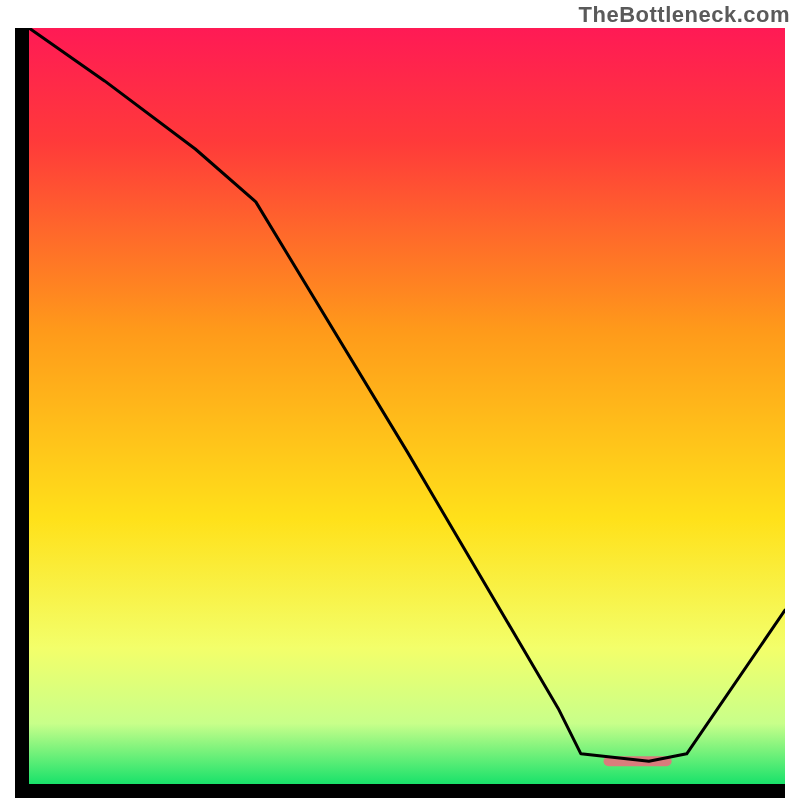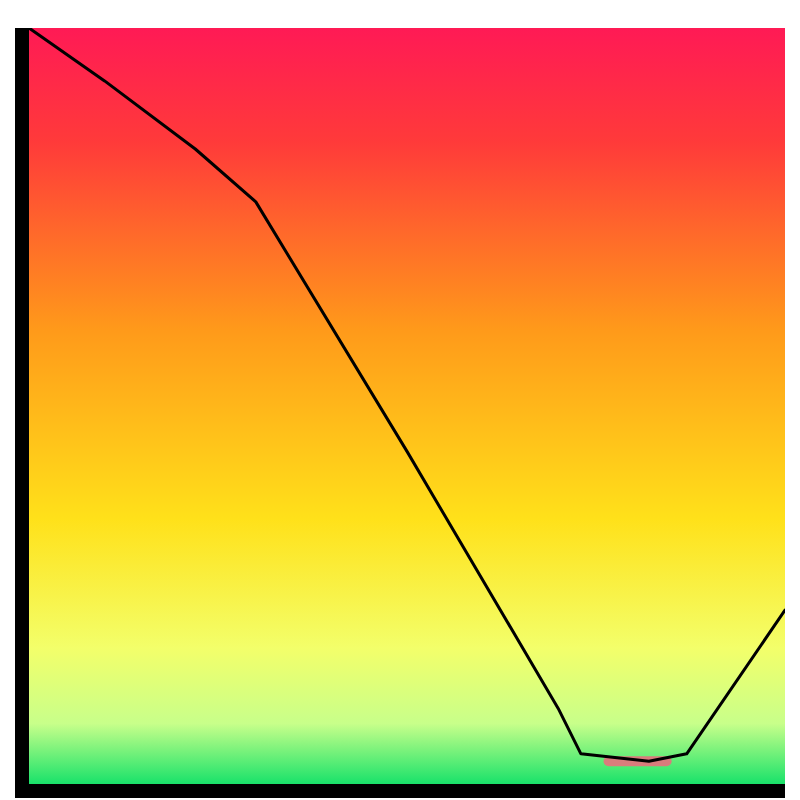--- a/index.html
+++ b/index.html
@@ -32,20 +32,21 @@
     height: 770px;
   }
   svg {
     display: block;
   }
 </style>
 </head>
 <body>
 <div class="container">
 
+  <div class="watermark">TheBottleneck.com</div>
 
   <div class="chart-wrap">
     <svg id="chart-svg" width="770" height="770" viewBox="0 0 770 770">
         <defs>
           <linearGradient id="bg-grad" x1="0" y1="0" x2="0" y2="1">
             <stop offset="0%" stop-color="#ff1a55"></stop>
             <stop offset="15%" stop-color="#ff3a3a"></stop>
             <stop offset="40%" stop-color="#ff9a1a"></stop>
             <stop offset="65%" stop-color="#ffe11a"></stop>
             <stop offset="82%" stop-color="#f3ff6a"></stop>

